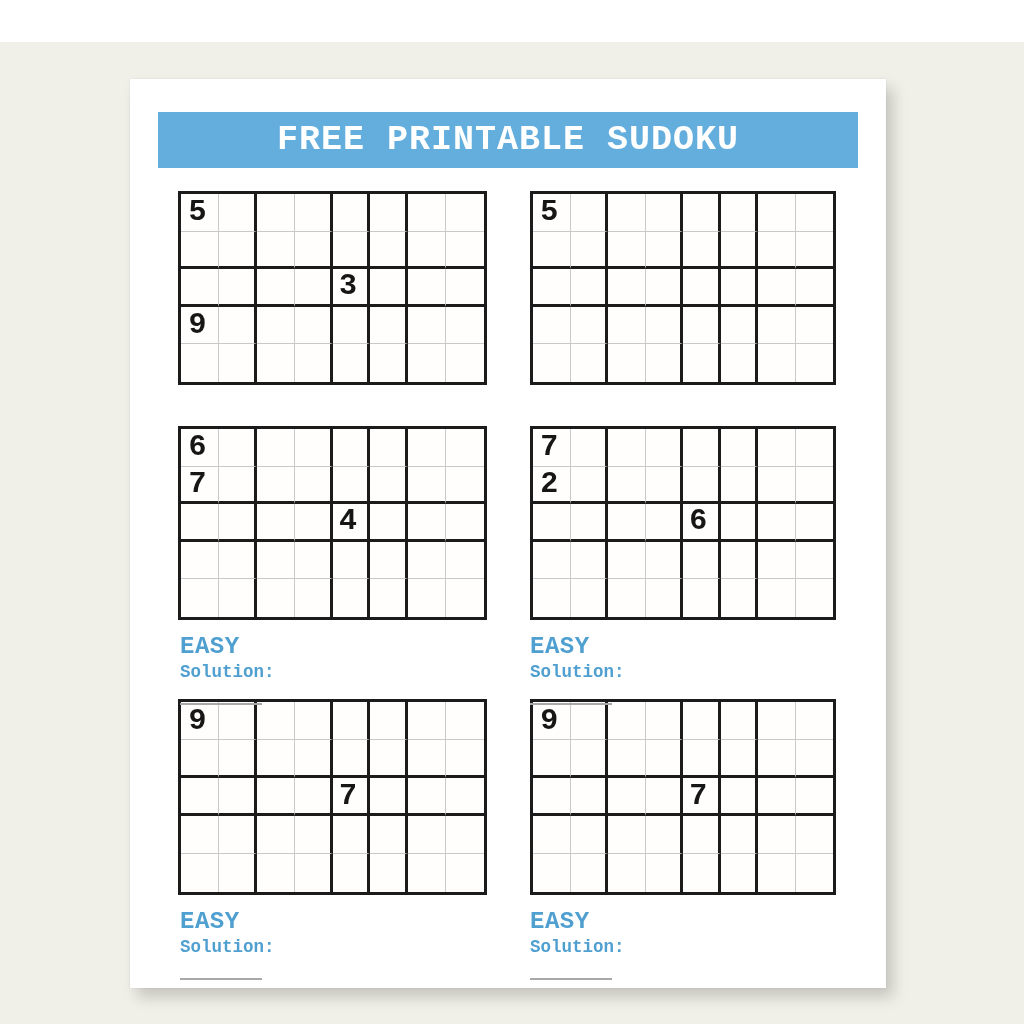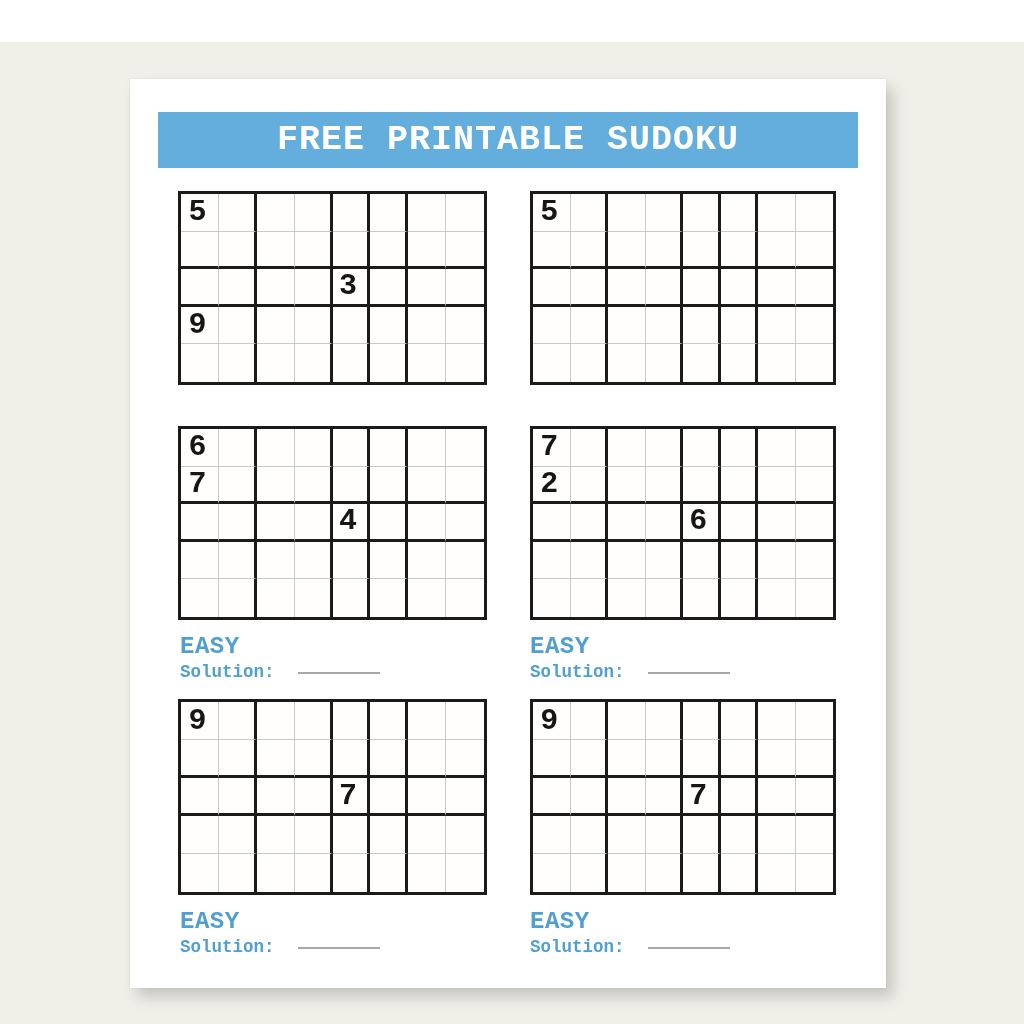--- a/index.html
+++ b/index.html
@@ -60,21 +60,21 @@
   .f-bot-left{left:50px;top:830px;}
   .f-bot-right{left:400px;top:830px;}
   .easy{
     color:var(--label,#4f9fd0);
     font-weight:bold;font-size:24px;letter-spacing:0.5px;line-height:1.1;
   }
   .sol-row{
     margin-top:2px;
     color:var(--label,#4f9fd0);
     font-size:17.5px;font-weight:bold;
-    display:flex;align-items:baseline;gap:23px;
+    display:flex;align-items:baseline;gap:23px;flex-direction:column;
   }
   .sol-line{
     display:inline-block;width:82px;height:1px;
     border-bottom:2px solid #a8a8a8;
     transform:translateY(-3px);
   }
 </style>
 </head>
 <body>
 

